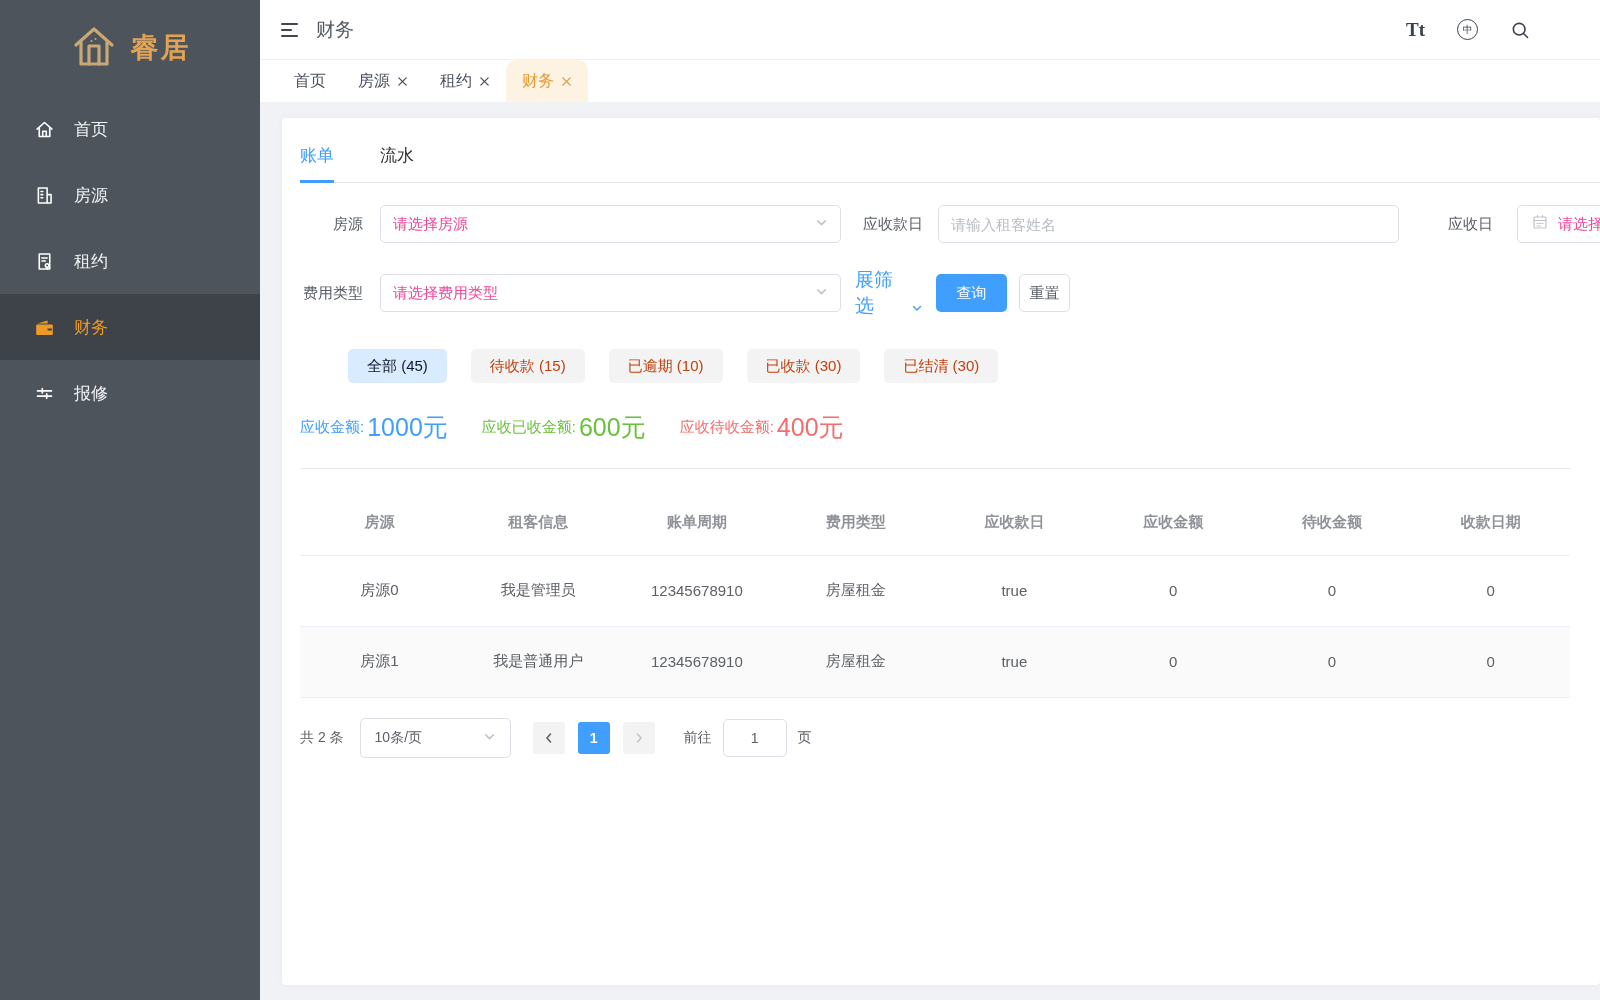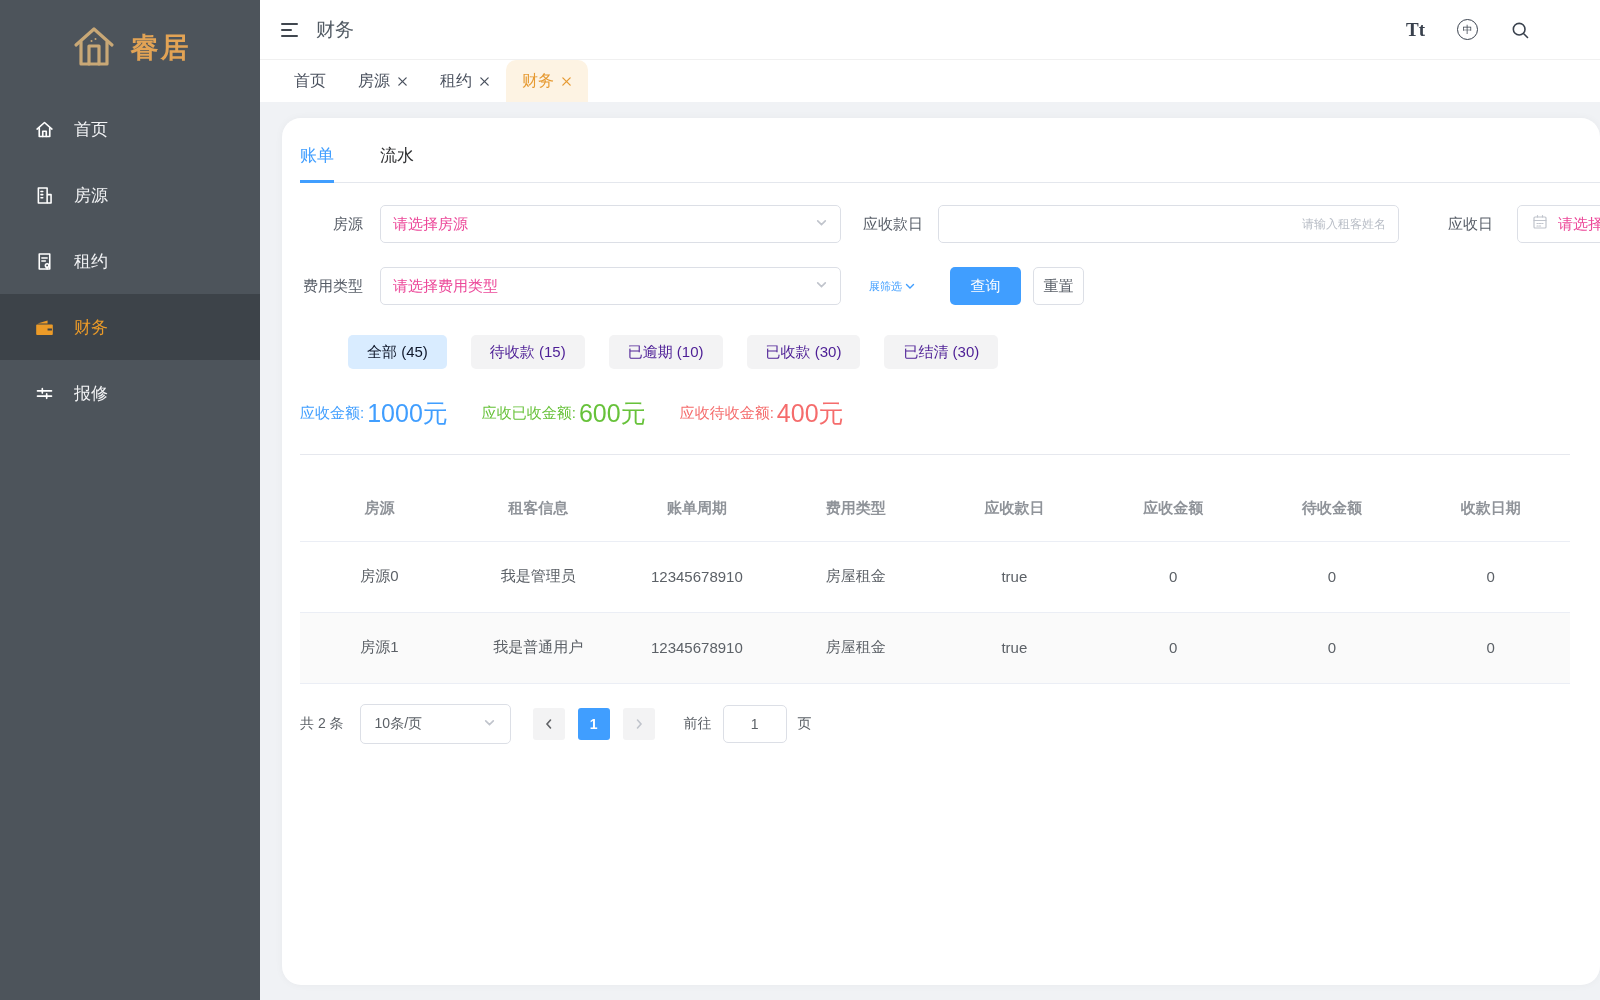--- a/index.html
+++ b/index.html
@@ -31,56 +31,56 @@
 
   .tagbar { height:42px; background:#fff; display:flex; align-items:center; padding-left:18px; }
   .tag { display:flex; align-items:center; gap:7px; height:42px; padding:0 16px; font-size:16px;
          color:#4a515e; cursor:pointer; }
   .tag .tclose { display:flex; color:#4a515e; }
   .tag.active { background:#fdf3e3; color:#e69a32; border-radius:10px 10px 0 0; }
   .tag.active .tclose { color:#e69a32; }
 
   
   .content { flex:1; padding:16px 0 15px 22px; overflow:hidden; }
-  .card { width:100%; height:100%; background:#fff; border-radius:19px; overflow:hidden;
+  .card { width:100%; height:100%; background:#fff; border-radius:4px; overflow:hidden;
           padding:26px 0 0 18px; box-shadow:0 0 8px rgba(0,0,0,0.04); }
 
   
   .ptabs { display:flex; gap:46px; position:relative; border-bottom:1px solid #e4e7ed; margin-right:0; }
   .ptab { font-size:17px; padding-bottom:15px; color:#303133; position:relative; cursor:pointer; }
   .ptab.active { color:#409eff; }
   .ptab.active::after { content:""; position:absolute; left:0; right:0; bottom:-1px; height:3px; background:#409eff; }
 
   
   .filter-form { margin-top:22px; }
   .frow { display:flex; align-items:center; margin-bottom:24px; flex-wrap:nowrap; }
   .frow > * { flex-shrink:0; }
   .flabel { font-size:15px; color:#565c66; text-align:right; }
   .lbl-a { width:63px; margin-right:17px; }
   .lbl-b { width:68px; margin-left:14px; margin-right:15px; }
   .lbl-c { width:60px; margin-left:34px; margin-right:24px; }
   .sel-box, .inp-box { width:461px; height:38px; border:1px solid #dcdfe6; border-radius:5px; background:#fff;
                        display:flex; align-items:center; padding:0 12px; cursor:pointer; }
   .sel-box { justify-content:space-between; }
   .sel-ph { color:#ec4899; font-size:15px; }
-  .inp-box input { border:none; outline:none; width:100%; font-size:12px; color:#3b82f6;text-align:right; }
+  .inp-box input { border:none; outline:none; width:100%; font-size:15px; color:#3b82f6; }
   .inp-box input::placeholder { color:#b8bdc6; }
   .date-box { width:220px; height:38px; border:1px solid #dcdfe6; border-radius:5px; background:#fff;
               display:flex; align-items:center; gap:10px; padding:0 14px; cursor:pointer; }
-  .link-expand { color:#409eff; font-size:11px; margin-left:28px; width:68px; display:flex; align-items:flex-end;
+  .link-expand { color:#409eff; font-size:19px; margin-left:14px; width:68px; display:flex; align-items:flex-end;
                  gap:2px; cursor:pointer; }
   .btn { height:38px; border-radius:5px; font-size:15px; display:flex; align-items:center; justify-content:center;
          cursor:pointer; border:1px solid transparent; }
   .btn-primary { width:71px; margin-left:13px; background:#409eff; color:#fff; }
   .btn-plain { width:51px; margin-left:12px; background:#fff; border-color:#dcdfe6; color:#5a6068; }
 
   
   .chips { margin-top:30px; margin-left:48px; display:flex; gap:24px; }
   .chip { height:34px; padding:0 19px; display:flex; align-items:center; background:#f3f3f4;
-          border-radius:5px; font-size:15px; color:#4c1d95; cursor:pointer; }
+          border-radius:5px; font-size:15px; color:#c2410c; cursor:pointer; }
   .chip.active { background:#d9ecff; color:#0f172a; }
 
   
   .summary { margin-top:28px; display:flex; align-items:baseline; gap:34px; }
   .sum-item { display:flex; align-items:center; gap:3px; }
   .sum-label { font-size:15px; }
   .sum-value { font-size:25px; }
   .c-blue { color:#409eff; } .c-green { color:#67c23a; } .c-red { color:#f56c6c; }
 
   .divider { height:1px; background:#e6e8ee; margin-top:24px; margin-right:30px; }

